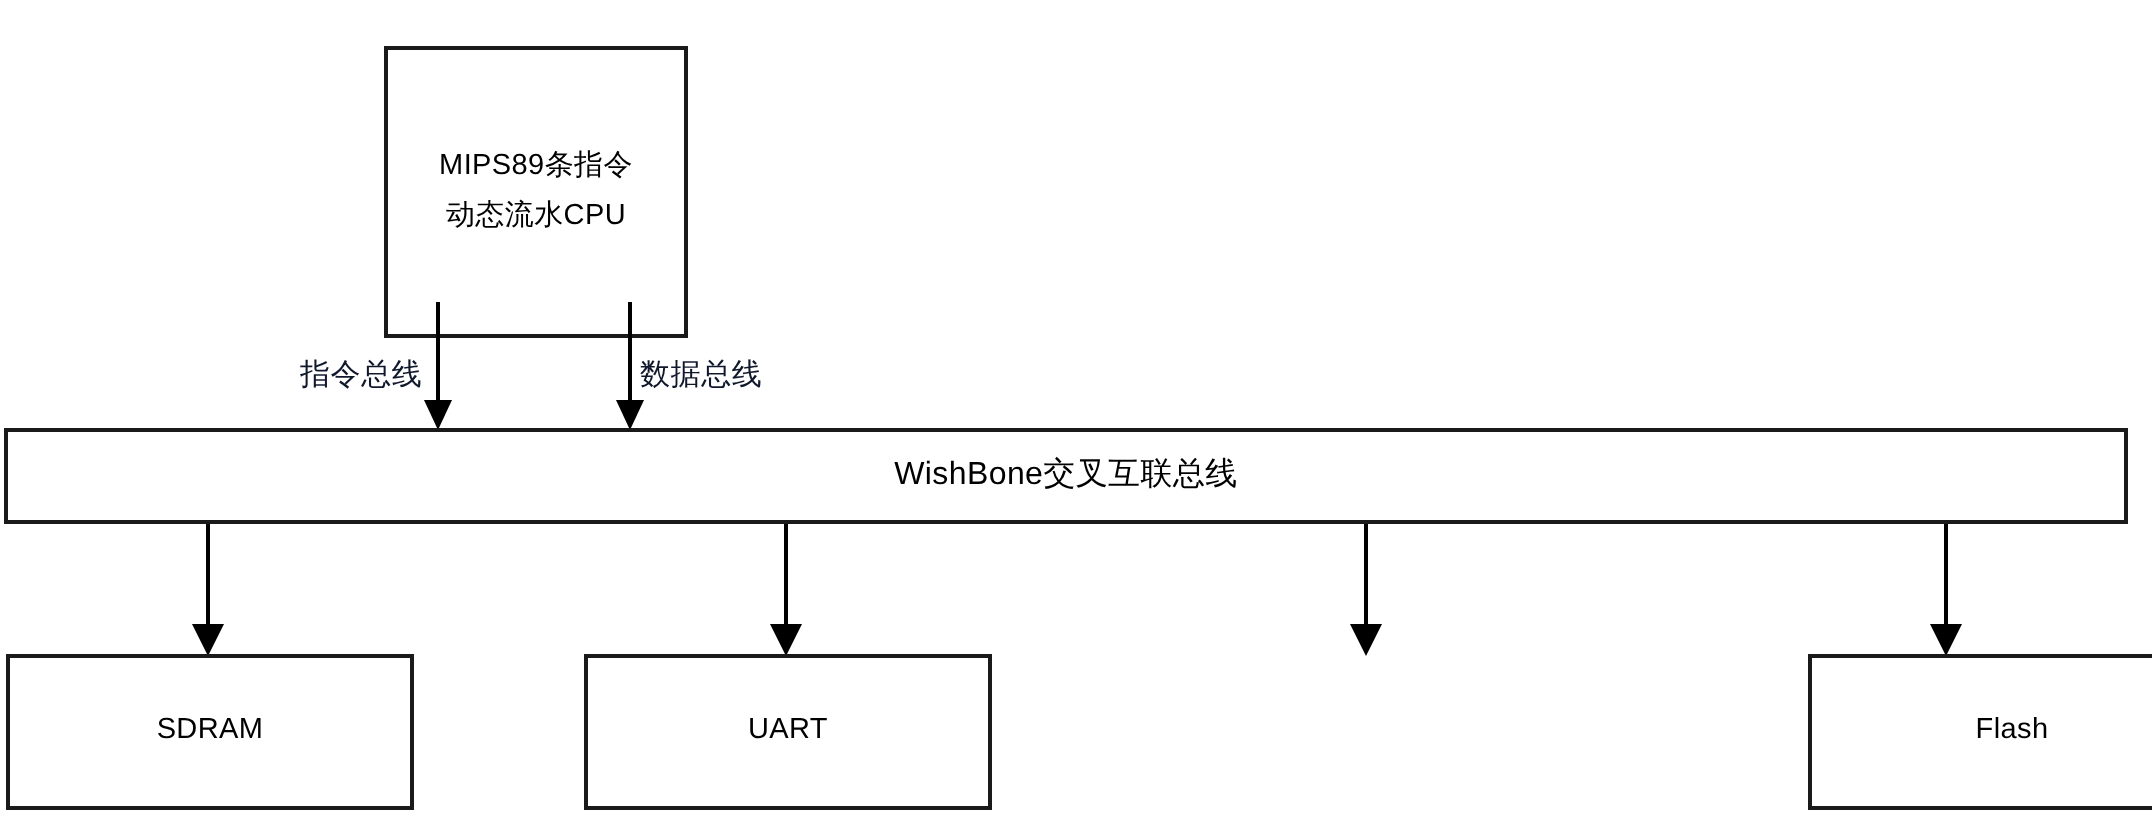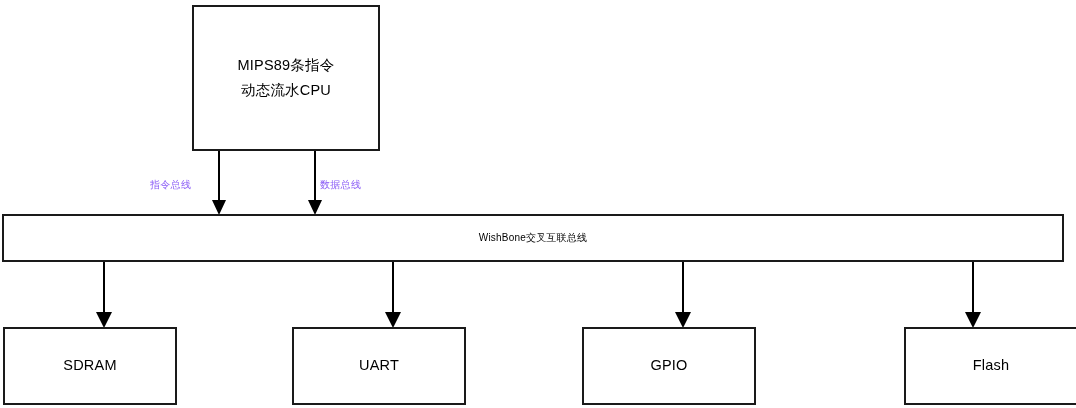--- a/index.html
+++ b/index.html
@@ -31,40 +31,40 @@
   }
   .node-label {
     font-size: 14.5px;
     line-height: 1.65;
     color: #000000;
     letter-spacing: 0.2px;
     white-space: pre-line;
   }
   #cpu-node {
     left: 192px;
-    top: 5px;
-    width: 188px;
+    top: 23px;
+    width: 152px;
     height: 146px;
   }
   #cpu-node .node-label {
     font-size: 14.5px;
     line-height: 1.75;
   }
   #bus-node {
     left: 2px;
     top: 214px;
     width: 1062px;
     height: 48px;
   }
   #bus-node .node-label {
-    font-size: 10px;
+    font-size: 16px;
   }
   .periph {
     top: 327px;
-    width: 174px;
+    width: 204px;
     height: 78px;
   }
   #periph-sdram { left: 3px; }
   #periph-uart  { left: 292px; }
   #periph-gpio  { left: 582px; }
   #periph-flash { left: 872px; margin-left: 32px; }
 
   .edge-svg {
     position: absolute;
     left: 0;
@@ -76,22 +76,22 @@
   .edge-line {
     stroke: #000000;
     stroke-width: 2;
     fill: none;
   }
   .edge-head {
     fill: #000000;
   }
   .edge-label {
     position: absolute;
-    font-size: 10px;
-    color: #8b5cf6;
+    font-size: 15px;
+    color: #0f172a;
     white-space: nowrap;
     letter-spacing: 0.3px;
   }
   #label-instr-bus {
     left: 150px;
     top: 178px;
   }
   #label-data-bus {
     left: 320px;
     top: 178px;
@@ -144,20 +144,17 @@
   <div class="node" id="bus-node">
     <span class="node-label">WishBone交叉互联总线</span>
   </div>
 
   <div class="node periph" id="periph-sdram">
     <span class="node-label">SDRAM</span>
   </div>
   <div class="node periph" id="periph-uart">
     <span class="node-label">UART</span>
   </div>
-  <div class="node periph" id="periph-gpio">
-    <span class="node-label">GPIO</span>
-  </div>
   <div class="node periph" id="periph-flash">
     <span class="node-label">Flash</span>
   </div>
 
 </div>
 
 </body></html>

